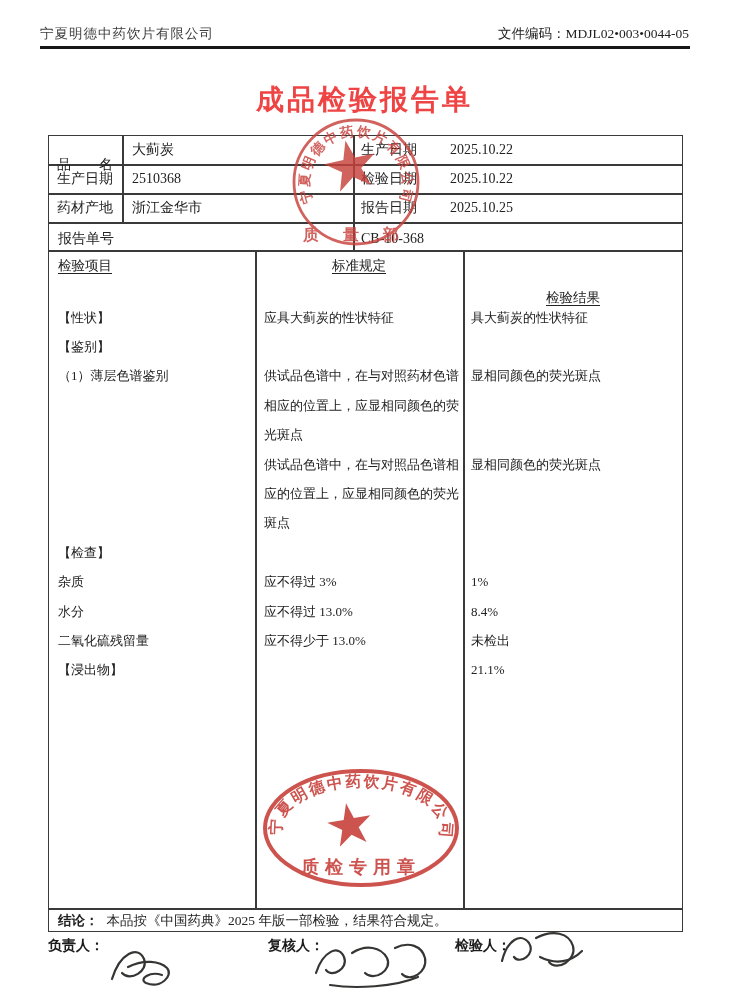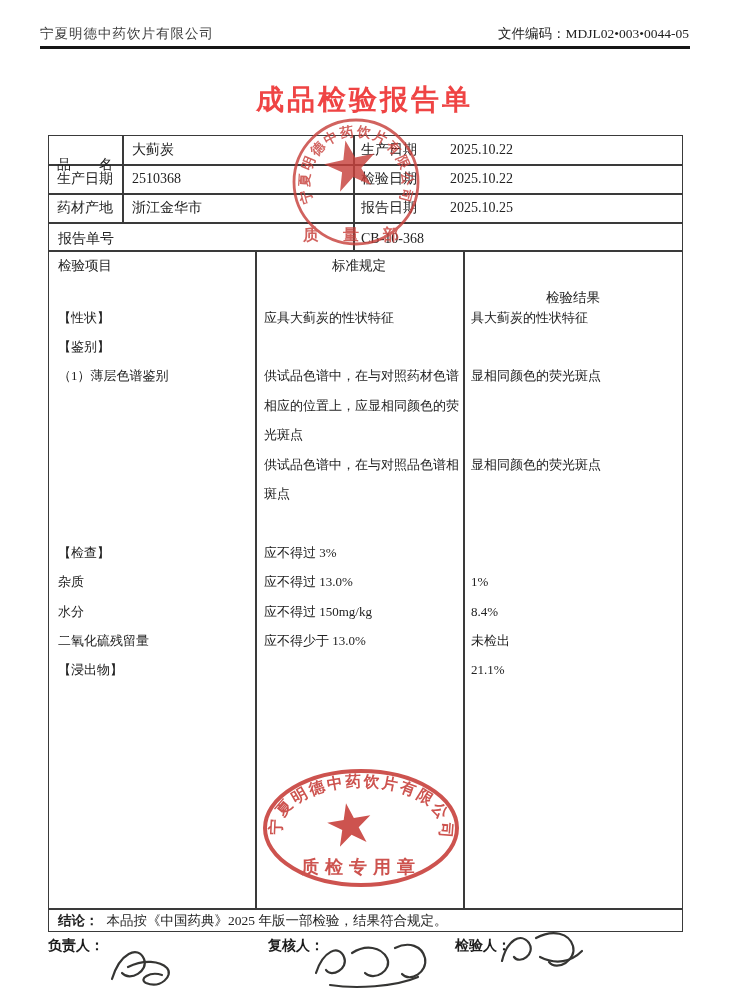--- a/index.html
+++ b/index.html
@@ -17,21 +17,21 @@
   .hline{height:1.5px;background:#3a3a3a;left:48px;width:635px;}
   .vline{width:1.5px;background:#3a3a3a;}
   
   .trow{left:48px;width:635px;display:block;}
   .cell{position:absolute;top:0;height:100%;display:flex;align-items:center;font-size:14px;white-space:nowrap;}
   .lblj{text-align:justify;text-align-last:justify;display:block;line-height:29px;}
   
   .bcol{top:281px;}
   .bline{height:29.4px;display:flex;align-items:center;white-space:nowrap;font-size:13px;}
   .colhead{top:250px;height:31px;display:flex;align-items:center;font-size:13.5px;}
-  .colhead span{text-underline-offset:3px;}
+  .colhead span{text-decoration:underline;text-underline-offset:3px;}
   .concl{left:58px;top:909px;height:23px;display:flex;align-items:center;font-size:13.5px;white-space:nowrap;gap:8px;}
   .concl .b{font-weight:bold;}
   .sigrow{top:935px;height:22px;display:flex;align-items:center;font-size:14px;font-weight:600;color:#1c1c1c;}
   .stamp{pointer-events:none;}
 </style>
 </head>
 <body>
 
 <div class="page">
 
@@ -107,25 +107,25 @@
     <div class="bline">【浸出物】</div>
   </div>
 
   <div class="abs bcol" style="left:264px;width:198px;padding-top:22px;">
     <div class="bline">应具大蓟炭的性状特征</div>
     <div class="bline"></div>
     <div class="bline">供试品色谱中，在与对照药材色谱</div>
     <div class="bline">相应的位置上，应显相同颜色的荧</div>
     <div class="bline">光斑点</div>
     <div class="bline">供试品色谱中，在与对照品色谱相</div>
+    <div class="bline">应的位置上，应显相同颜色的荧光</div>
     <div class="bline">斑点</div>
     <div class="bline"></div>
     <div class="bline">应不得过 3%</div>
     <div class="bline">应不得过 13.0%</div>
-    <div class="bline">应不得过 150mg/kg</div>
     <div class="bline">应不得少于 13.0%</div>
   </div>
 
   <div class="abs bcol" style="left:471px;width:205px;padding-top:22px;">
     <div class="bline">具大蓟炭的性状特征</div>
     <div class="bline"></div>
     <div class="bline">显相同颜色的荧光斑点</div>
     <div class="bline"></div>
     <div class="bline"></div>
     <div class="bline">显相同颜色的荧光斑点</div>

